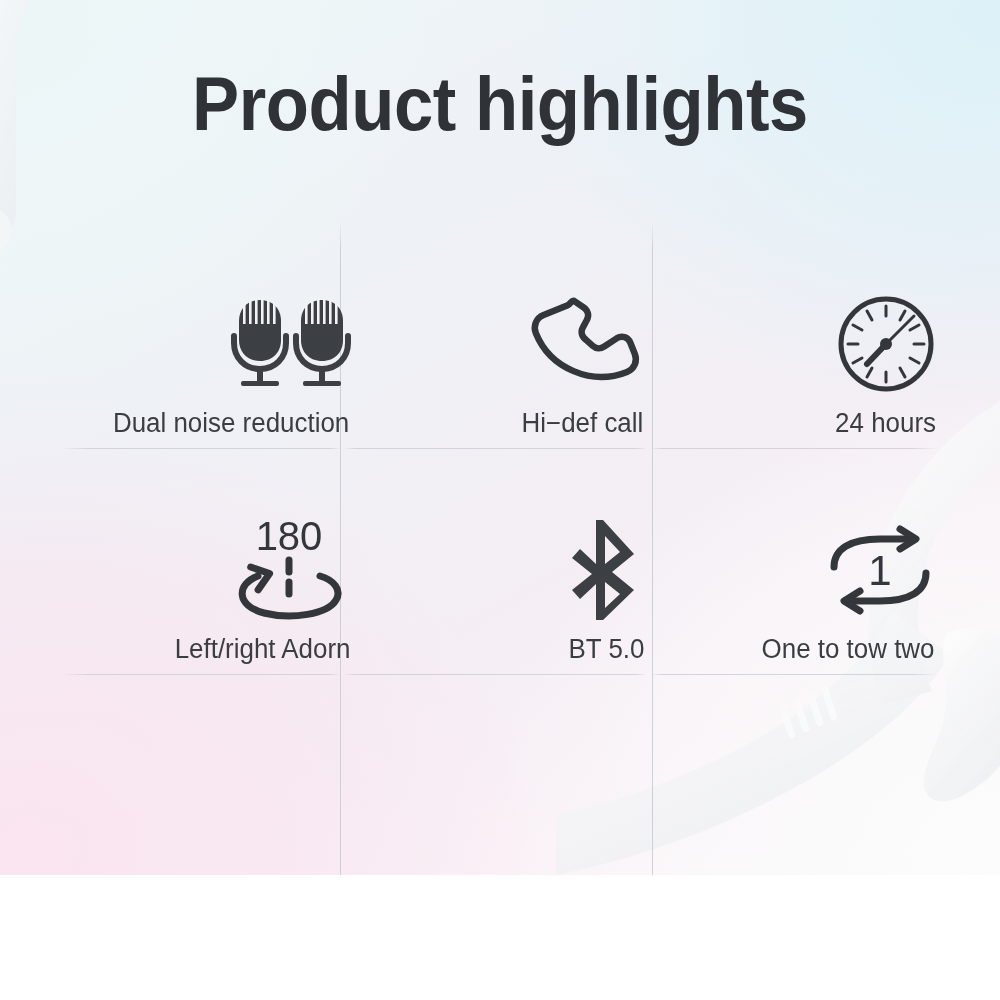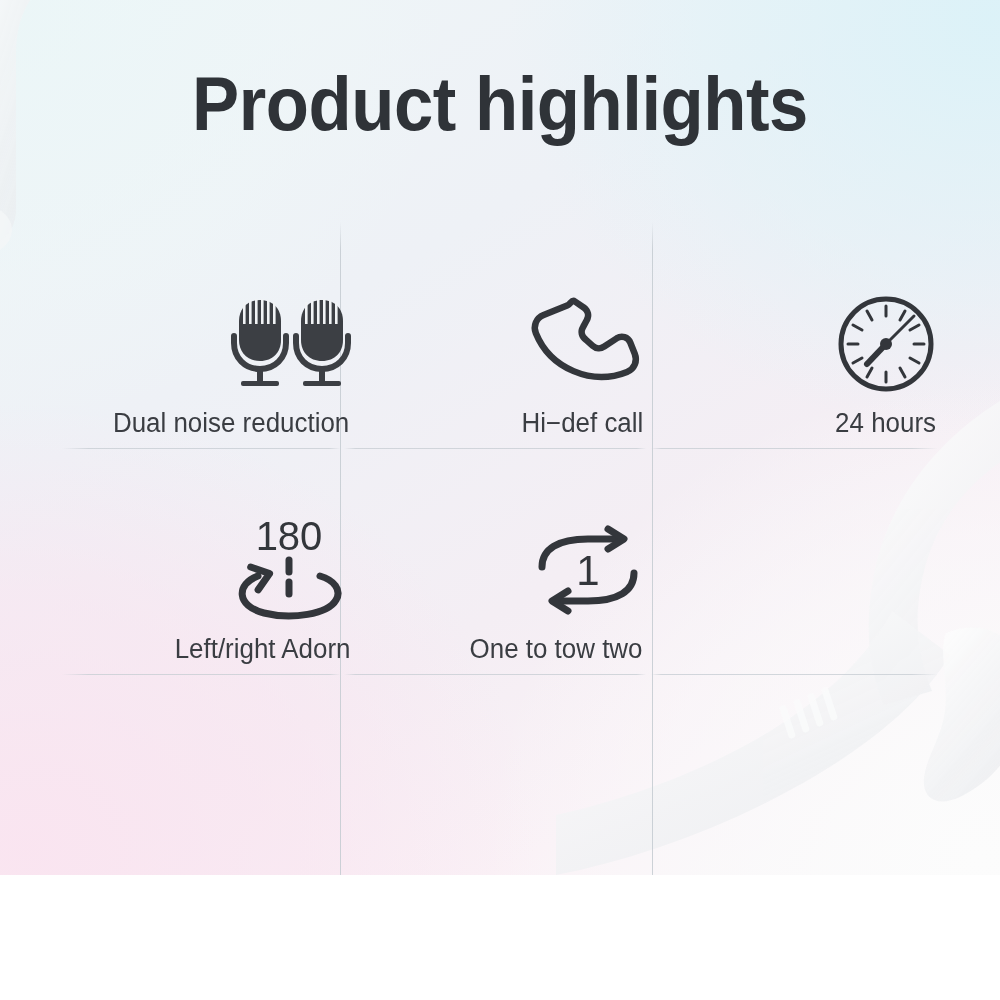--- a/index.html
+++ b/index.html
@@ -288,20 +288,31 @@
             <line x1="65" y1="68" x2="65" y2="80"></line>
           </g>
           <path d="M34 62 C12 70 12 92 40 99 C68 106 104 100 112 86 C118 76 110 66 96 62" fill="none" stroke="#33363b" stroke-width="7" stroke-linecap="round"></path>
           <path d="M30 50 L46 62 L30 74" fill="none" stroke="#33363b" stroke-width="7" stroke-linecap="round" stroke-linejoin="round" transform="rotate(-18 38 62)"></path>
         </svg>
       </div>
       <div class="cell-label">Left/right Adorn</div>
     </div>
 
 
+    <div class="cell">
+      <div class="icon-box">
+        <svg width="78" height="108" viewBox="0 0 78 108">
+          <path d="M28 4 L28 48 L12 33 L4 42 L24 58 L4 74 L12 83 L28 68 L28 104
+                   L35 104 L66 74 L44 56 L66 38 L35 4 Z
+                   M37 20 L52 36 L37 48 Z
+                   M37 66 L52 78 L37 92 Z" fill="#3c3f44" fill-rule="evenodd"></path>
+        </svg>
+      </div>
+      <div class="cell-label">BT 5.0</div>
+    </div>
 
     <div class="cell">
       <div class="icon-box">
         <svg width="116" height="86" viewBox="0 0 116 86">
           <g fill="none" stroke="#33363b" stroke-width="7" stroke-linecap="round" stroke-linejoin="round">
             <path d="M12 40 C12 22 28 12 58 12 L92 12"></path>
             <path d="M78 2 L94 12 L78 22"></path>
             <path d="M104 46 C104 64 88 74 58 74 L24 74"></path>
             <path d="M38 64 L22 74 L38 84"></path>
           </g>

